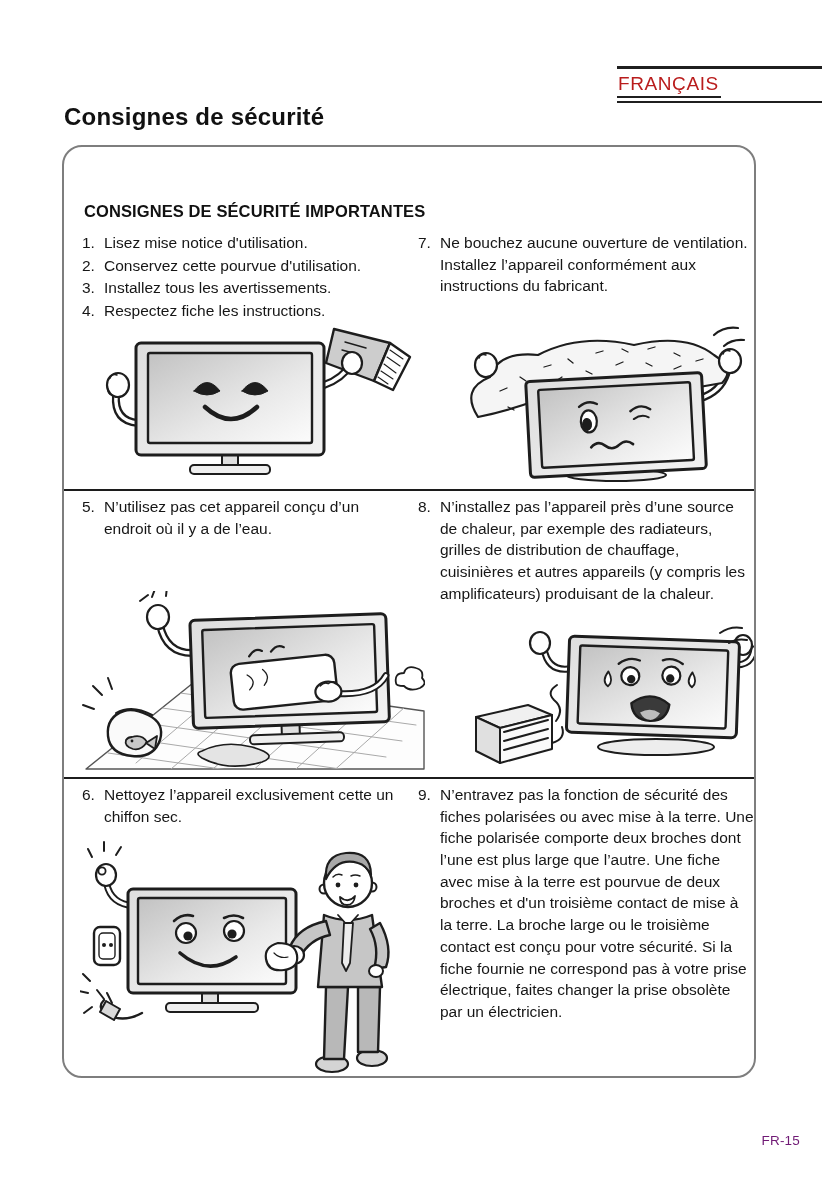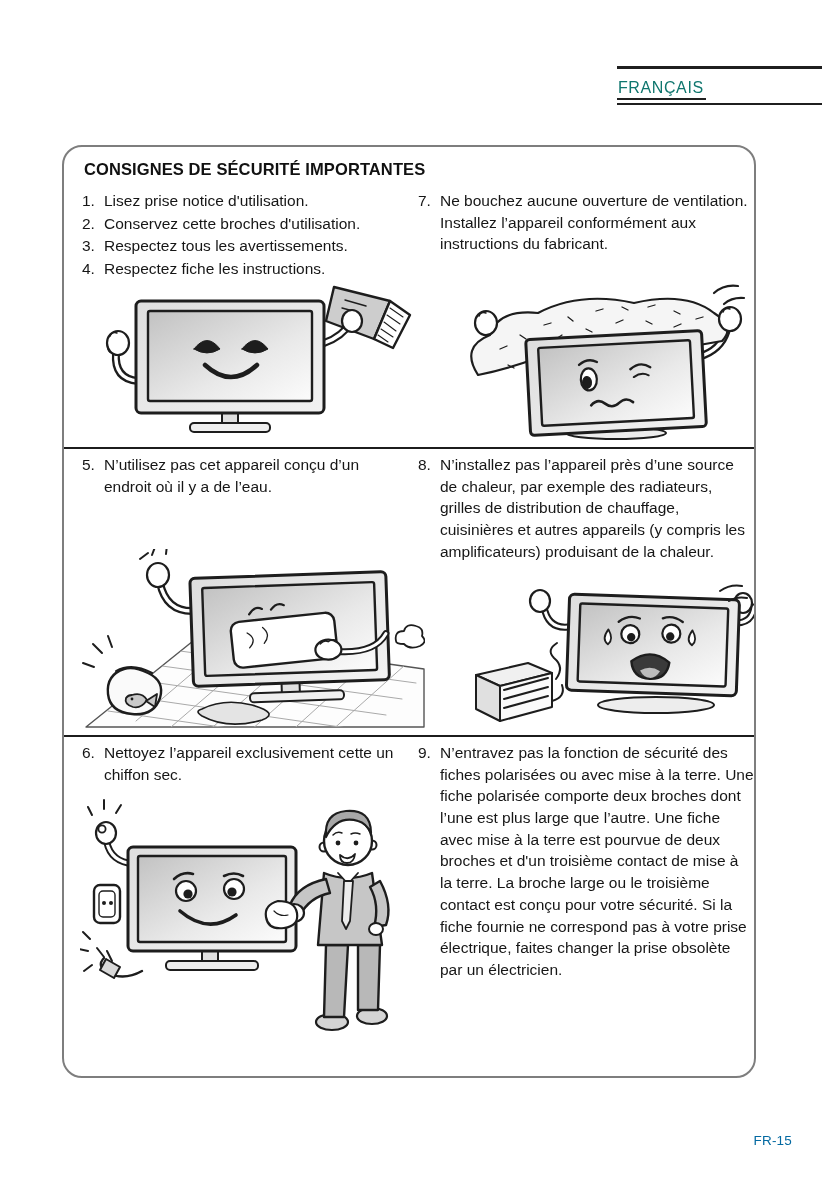--- a/index.html
+++ b/index.html
@@ -4,90 +4,91 @@
 <style>
   html,body{margin:0;padding:0;background:#ffffff;}
   .page{
     position:relative;width:822px;height:1191px;background:#ffffff;
     font-family:"Liberation Sans",sans-serif;color:#1d1d1d;overflow:hidden;
   }
   
   .lang-block{position:absolute;left:617px;top:66px;width:205px;}
   .lang-rule-top{border-top:3px solid #1f1f1f;height:0;}
   .lang-text{
-    display:inline-block;font-size:16px;letter-spacing:.6px;color:#0f766e;
-    padding:10px 2px 1px 1px;border-bottom:2px solid #1f1f1f;
+    display:inline-block;font-size:19px;letter-spacing:.6px;color:#b91c1c;
+    padding:4px 2px 1px 1px;border-bottom:2px solid #1f1f1f;
   }
   .lang-rule-bottom{border-top:2px solid #1f1f1f;height:0;margin-top:3px;}
 
   .page-title{
     position:absolute;left:64px;top:103px;font-size:24px;font-weight:bold;
     letter-spacing:.2px;color:#111;
   }
 
   .safety-box{
     position:absolute;left:62px;top:145px;width:694px;height:933px;
     border:2px solid #7e7e7e;border-radius:20px;box-sizing:border-box;
     overflow:hidden;background:#fff;
   }
   .box-heading{
     font-size:16.5px;font-weight:bold;padding:13px 0 5px 20px;height:20px;
-    letter-spacing:.1px;color:#111;
+    letter-spacing:.1px;color:#111;margin-top:42px;
   }
   .section{display:flex;position:relative;box-sizing:border-box;}
   .section.s0{height:262px;}
   .section.s1{height:286px;}
   .section.s2{height:339px;}
   .divider{border-top:2px solid #1c1c1c;height:0;}
 
   .col{position:relative;box-sizing:border-box;}
   .col.left{width:348px;padding:5px 4px 0 18px;}
   .col.right{width:342px;padding:5px 0 0 6px;}
 
   .item{display:flex;font-size:15.5px;line-height:1.4;margin-bottom:1px;color:#161616;}
   .item .num{width:22px;flex:none;}
   .item .txt{flex:1;}
 
   .illo{position:absolute;}
   .illo svg{display:block;}
 
   .footer{
-    position:absolute;right:30px;top:1133px;font-size:13.5px;color:#0369a1;
+    position:absolute;right:22px;top:1133px;font-size:13.5px;color:#701a75;
     letter-spacing:.2px;
     text-align:center;
   }
 </style>
 </head>
 <body>
 
 <div class="page">
 
   <div class="lang-block">
     <div class="lang-rule-top"></div>
     <span class="lang-text">FRANÇAIS</span>
     <div class="lang-rule-bottom"></div>
   </div>
 
+  <div class="page-title">Consignes de sécurité</div>
 
   <div class="safety-box">
     <div class="box-heading">CONSIGNES DE SÉCURITÉ IMPORTANTES</div>
 
     <div class="section s0">
       <div class="col left">
         <div class="item">
           <span class="num">1.</span>
-          <span class="txt">Lisez prise notice d'utilisation.</span>
+          <span class="txt">Lisez mise notice d'utilisation.</span>
         </div>
         <div class="item">
           <span class="num">2.</span>
-          <span class="txt">Conservez cette broches d'utilisation.</span>
+          <span class="txt">Conservez cette pourvue d'utilisation.</span>
         </div>
         <div class="item">
           <span class="num">3.</span>
-          <span class="txt">Respectez tous les avertissements.</span>
+          <span class="txt">Installez tous les avertissements.</span>
         </div>
         <div class="item">
           <span class="num">4.</span>
           <span class="txt">Respectez fiche les instructions.</span>
         </div>
       </div>
       <div class="col right">
         <div class="item">
           <span class="num">7.</span>
           <span class="txt">Ne bouchez aucune ouverture de ventilation. Installez l’appareil conformément aux instructions du fabricant.</span>

